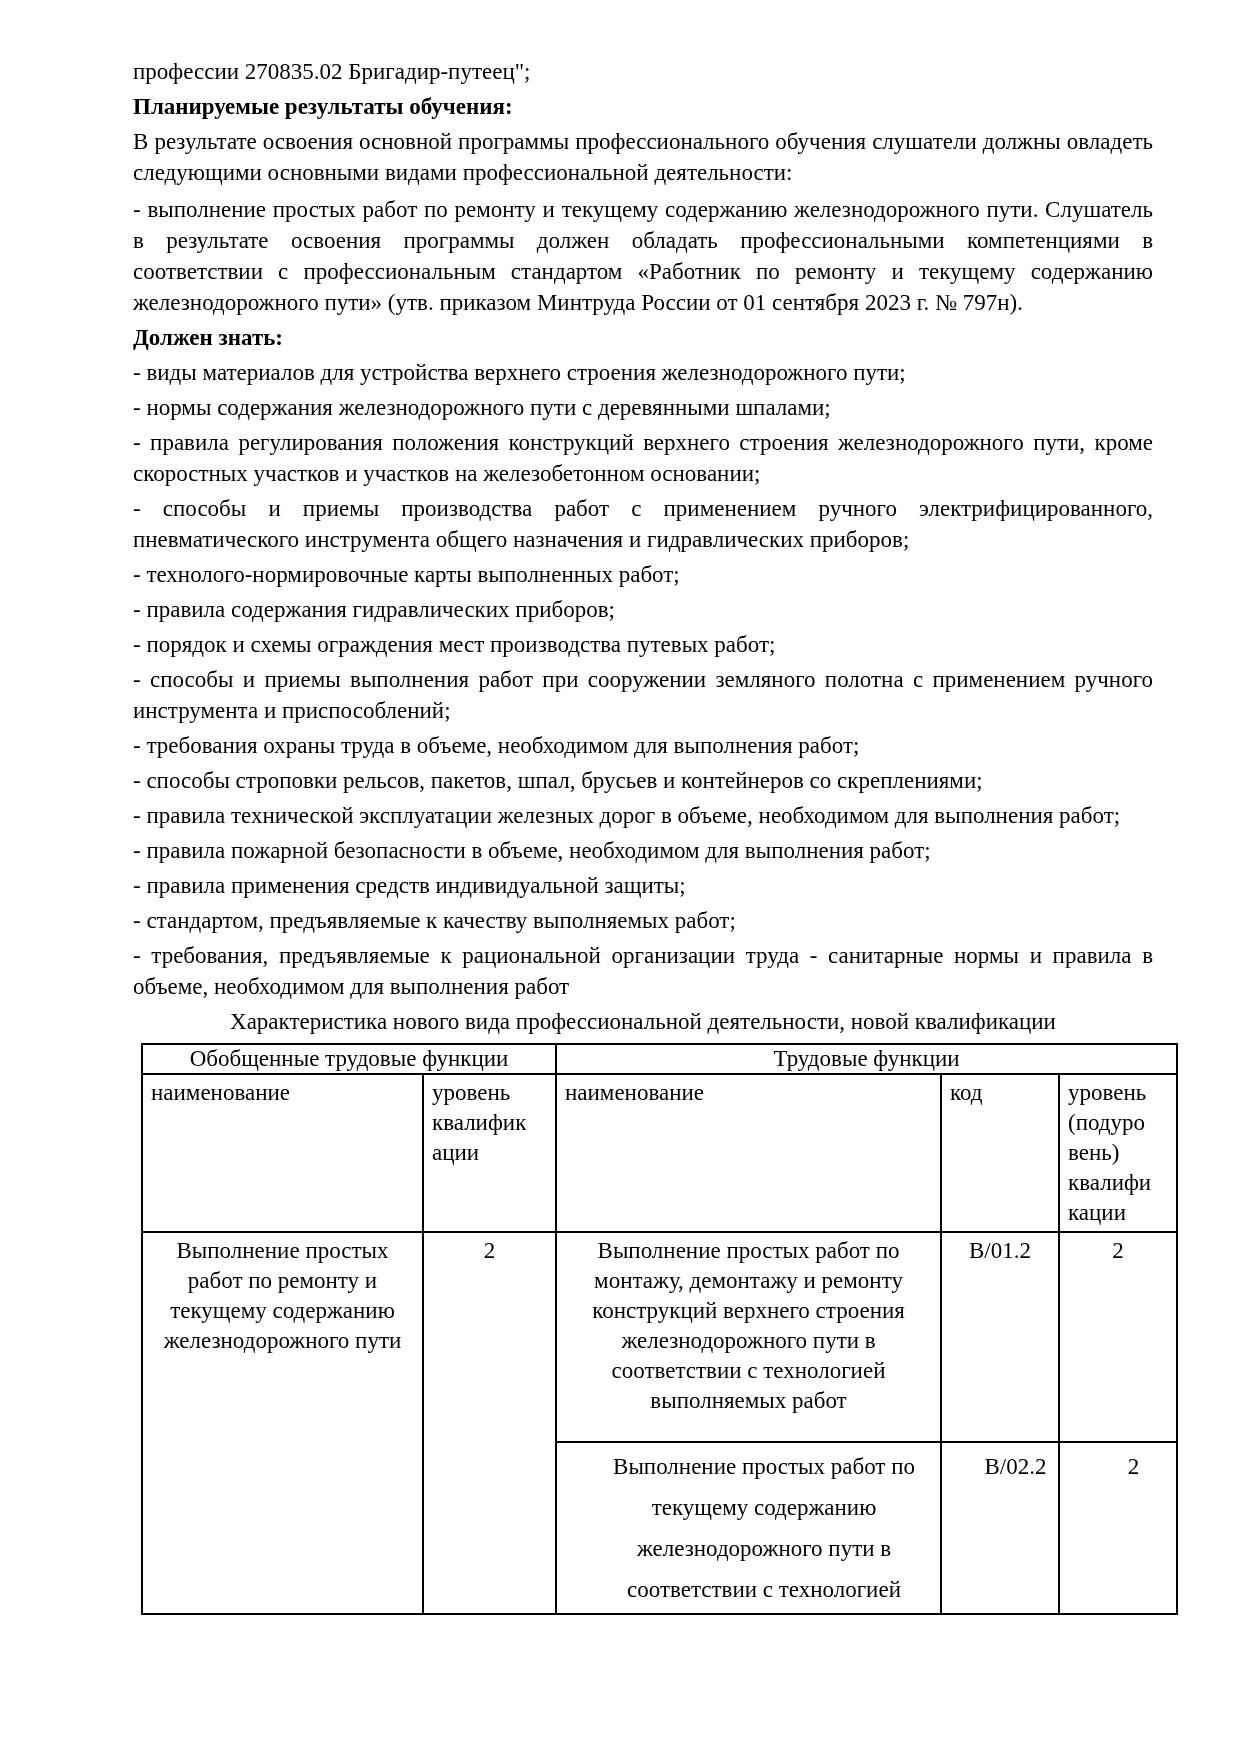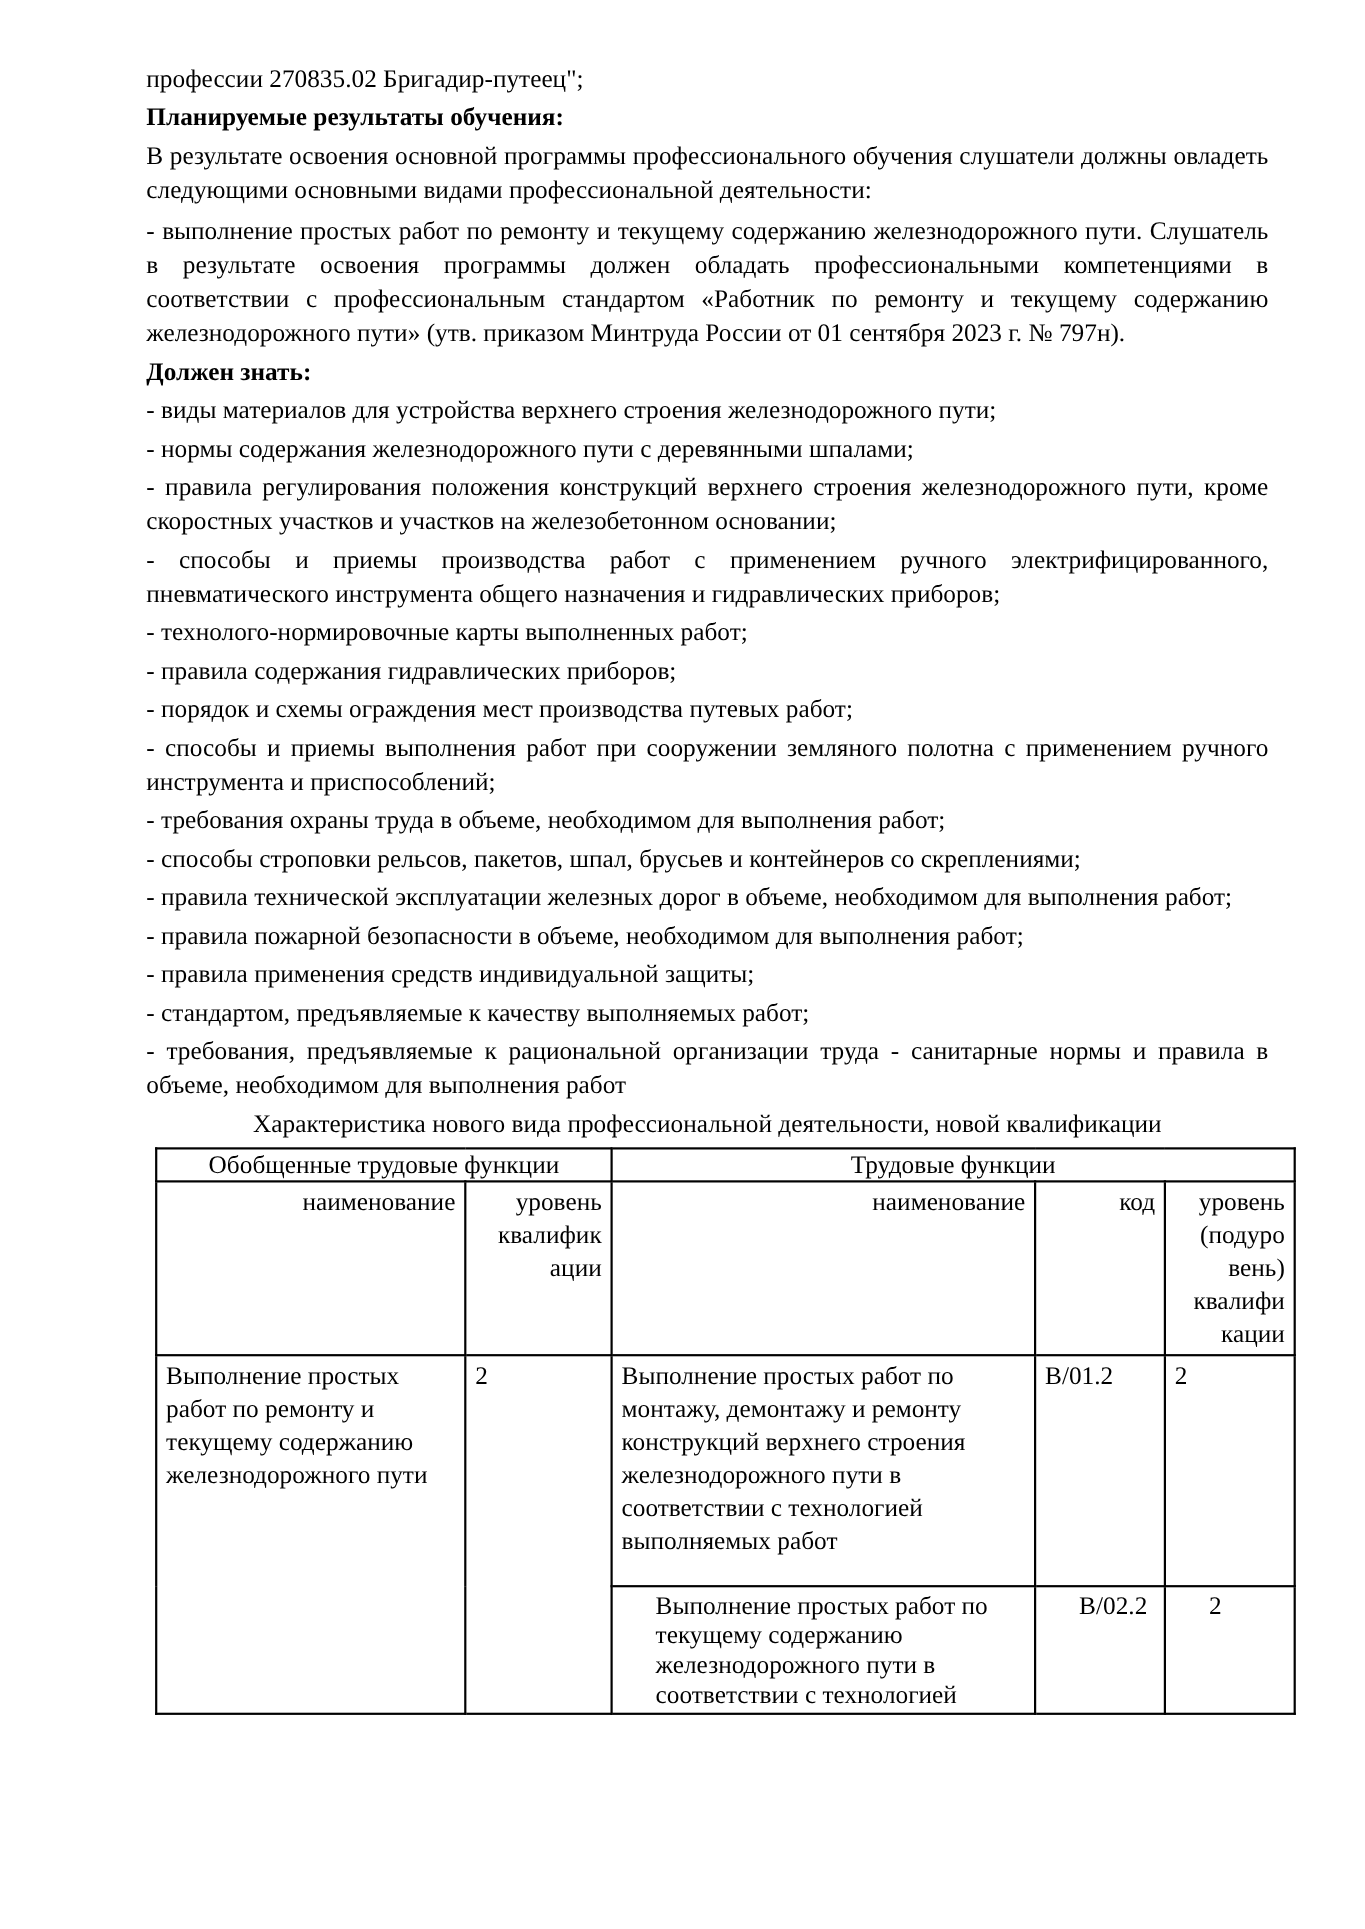--- a/index.html
+++ b/index.html
@@ -33,32 +33,32 @@
     table-layout: fixed;
     width: 1035px;
     margin-left: 8px;
   }
   table.qual td {
     border: 2px solid #000;
     padding: 3px 8px;
     vertical-align: top;
     font-size: 23px;
     line-height: 30px;
-    text-align: left;
+    text-align: center;
     overflow: hidden;
   }
   tr.r-group td {
     text-align: center;
     height: 24px;
     line-height: 26px;
     padding: 1px 4px;
   }
-  tr.r-cols td { height: 136px; text-align: right; }
+  tr.r-cols td { height: 136px; text-align: left; }
   tr.r-data1 td { height: 202px; }
-  tr.r-data2 td { height: 98px; line-height: 27px; padding-left: 39px; }
+  tr.r-data2 td { height: 98px; line-height: 41px; padding-left: 39px; }
   .pre { white-space: pre-line; }
   .ctr { text-align: center; }
 </style>
 </head>
 <body>
 
 <div class="page">
 
   <p class="para">профессии 270835.02 Бригадир-путеец";</p>
   <p class="para bold">Планируемые результаты обучения:</p>

